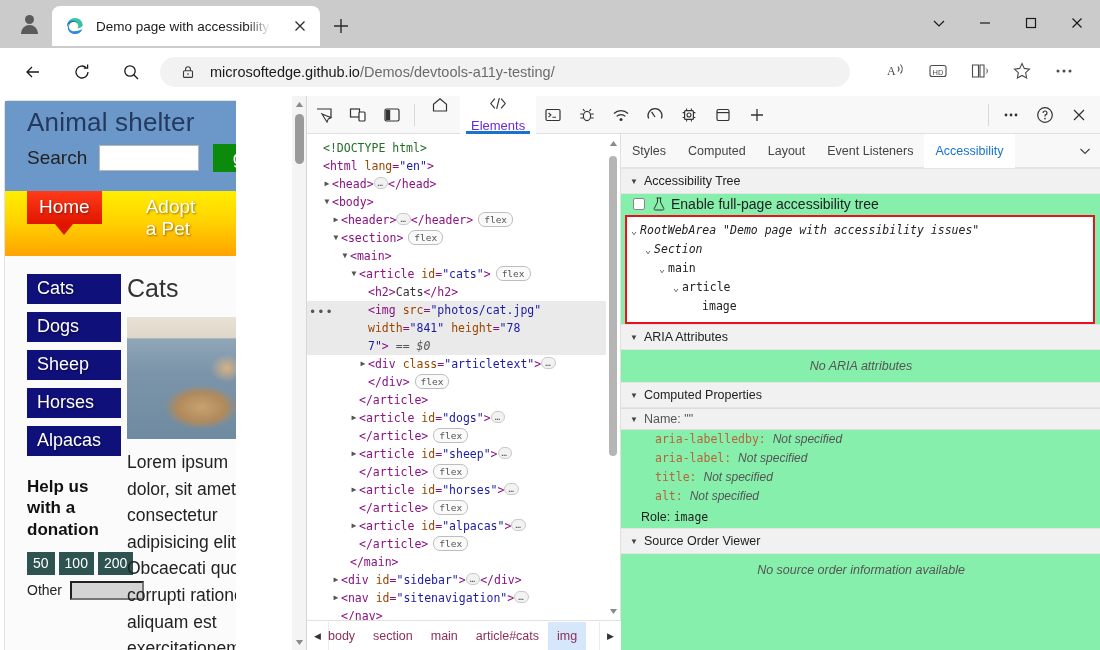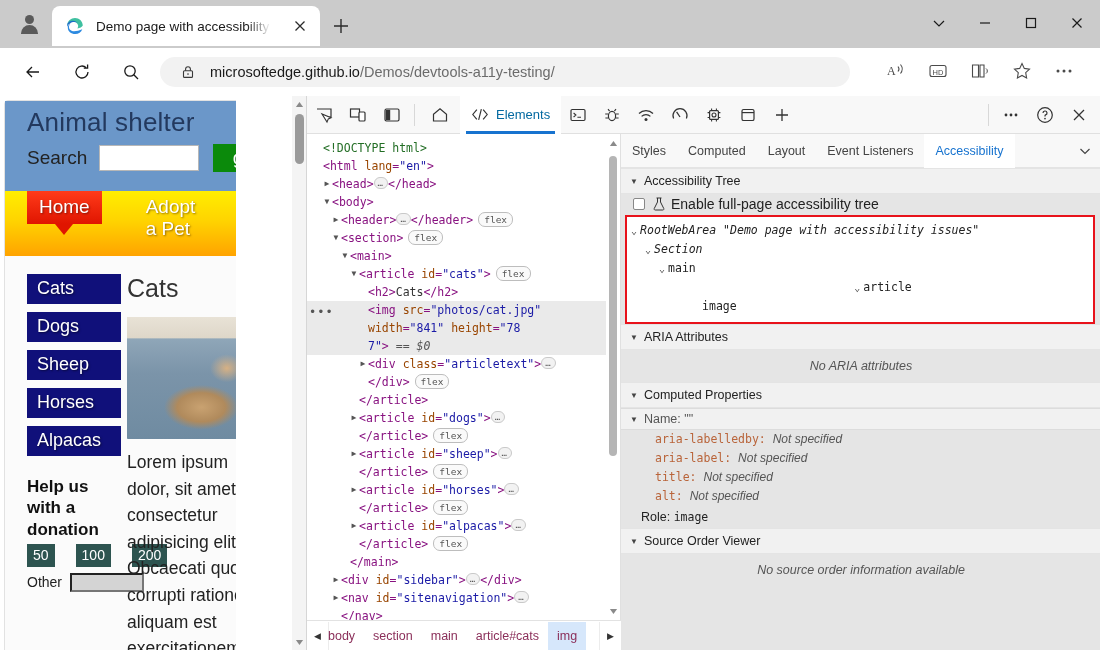--- a/index.html
+++ b/index.html
@@ -87,21 +87,21 @@
     border-left:9px solid transparent; border-right:9px solid transparent; border-top:11px solid #e01500;
   }
 
   .ph-body { display:flex; padding:18px 0 0 0; }
   .ph-left { width:116px; padding-left:22px; }
   .ph-catbtn {
     background:#10107a; color:#fff; font-size:18px; padding:4px 0 5px 10px;
     margin-bottom:8px; width:94px; text-shadow:1px 1px 2px rgba(0,0,0,.5);
   }
   .ph-help { font-size:17px; font-weight:bold; color:#111; line-height:1.25; margin-top:20px; width:80px; }
-  .ph-amts { display:flex; gap:21px; margin-top:4px; }
+  .ph-amts { display:flex; gap:4px; margin-top:12px; }
   .ph-amt { background:#2d5450; color:#fff; font-size:14px; padding:3px 6px 4px 6px; }
   .ph-otherrow { display:flex; align-items:center; margin-top:6px; }
   .ph-other { font-size:14px; color:#222; }
   .ph-otherbox { width:74px; height:19px; background:#d4d4d4; margin-left:8px; }
 
   .ph-right { flex:1; padding-left:6px; }
   .ph-h2 { font-size:25px; color:#333; font-weight:400; }
   .ph-img {
     width:128px; height:122px; margin-top:14px;
     background:
@@ -122,21 +122,21 @@
   .pg-scroll { position:absolute; left:292px; top:0; width:14px; height:554px; background:#f4f4f4; }
   .pg-arrow { width:14px; height:14px; display:flex; align-items:center; justify-content:center; }
   .pg-arrow.top { position:absolute; top:1px; } .pg-arrow.bot { position:absolute; bottom:1px; }
   .pg-thumb { position:absolute; left:3px; top:18px; width:9px; height:50px; background:#9a9a9a; border-radius:5px; }
 
   
   .devtools { position:absolute; left:306px; top:96px; width:794px; height:554px; background:#fff; border-left:1px solid #d6d6d6; }
   .dt-toolbar { height:38px; background:#f8f8f8; border-bottom:1px solid #e0e0e0; display:flex; align-items:center; position:relative; }
   .dt-icbtn { width:34px; height:30px; display:flex; align-items:center; justify-content:center; }
   .dt-sep { width:1px; height:22px; background:#d8d8d8; margin:0 5px; }
-  .dt-tab { height:38px; padding:0 11px; display:flex; align-items:center; gap:7px; font-size:13px; color:#0369a1; position:relative; }
+  .dt-tab { height:38px; padding:0 11px; display:flex; align-items:center; gap:7px; font-size:13px; color:#6d28d9; position:relative;flex-direction:column; }
   .dt-tab.active { background:#fff; }
   .dt-tab.active::after { content:""; position:absolute; left:6px; right:6px; bottom:0; height:3px; background:#1773cf; }
   .dt-right { position:absolute; right:4px; top:0; height:38px; display:flex; align-items:center; }
 
   .dt-body { position:absolute; left:0; top:38px; width:794px; height:516px; display:flex; }
   
   .domcol { width:314px; height:516px; position:relative; background:#fff; border-right:1px solid #e0e0e0; }
   .domtree {
     position:absolute; left:0; top:0; right:14px; bottom:30px; overflow:hidden;
     font-family:"DejaVu Sans Mono","Liberation Mono",monospace; font-size:11.5px; line-height:18px;
@@ -166,21 +166,21 @@
   .crumbs {
     position:absolute; left:0; bottom:0; width:314px; height:30px; background:#fff;
     border-top:1px solid #e2e2e2; display:flex; align-items:center; font-size:12.5px; overflow:hidden;
   }
   .cr-nav { width:22px; height:28px; display:flex; align-items:center; justify-content:center; flex:0 0 auto; border-right:1px solid #ececec; }
   .crumb { padding:0 9px; color:#8b2f5a; white-space:nowrap; line-height:28px; }
   .crumb.cut { margin-left:-10px; }
   .crumb.active { background:#d6e7fb; color:#8b2f5a; }
 
   
-  .a11ycol { flex:1; height:516px; position:relative; background:#e5e5e5; }
+  .a11ycol { flex:1; height:516px; position:relative; background:#86efac; }
   .a11y-tabs { height:34px; border-bottom:1px solid #e4e4e4; display:flex; align-items:center; background:#f8f8f8; position:relative; }
   .a11y-tab { height:34px; padding:0 11px; display:flex; align-items:center; font-size:12.5px; color:#444; }
   .a11y-tab.active { background:#fff; color:#1773cf; }
   .a11y-more { position:absolute; right:8px; top:0; height:34px; display:flex; align-items:center; }
 
   .secthead {
     height:26px; background:#f1f1f1; border-bottom:1px solid #e4e4e4; border-top:1px solid #e4e4e4;
     display:flex; align-items:center; padding-left:9px; font-size:12.5px; color:#222;
   }
   .caret { font-size:8px; color:#444; margin-right:6px; }
@@ -576,21 +576,21 @@
                 <path d="M3.5 1h5" stroke="#333" stroke-width="1"></path>
               </svg>
           </span>
           <span>Enable full-page accessibility tree</span>
         </div>
 
         <div class="a11ytree" id="a11ytree">
             <div class="at-row at-ital" style="padding-left: 0px;"><span class="at-arrow">⌄</span><span>RootWebArea "Demo page with accessibility issues"</span></div>
             <div class="at-row at-ital" style="padding-left: 14px;"><span class="at-arrow">⌄</span><span>Section</span></div>
             <div class="at-row" style="padding-left: 28px;"><span class="at-arrow">⌄</span><span>main</span></div>
-            <div class="at-row" style="padding-left: 42px; text-align: center;"><span class="at-arrow">⌄</span><span>article</span></div>
+            <div class="at-row" style="padding-left: 42px;"><span class="at-arrow">⌄</span><span>article</span></div>
             <div class="at-row" style="padding-left: 56px;"><span class="at-arrow">&nbsp;&nbsp;</span><span>image</span></div>
           </div>
 
         <div class="secthead">
           <span class="caret">▼</span>
           <span>ARIA Attributes</span>
         </div>
         <div class="emptybox">No ARIA attributes</div>
 
         <div class="secthead">

